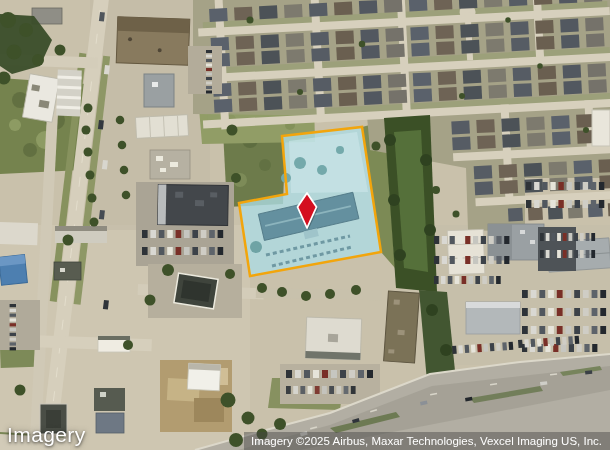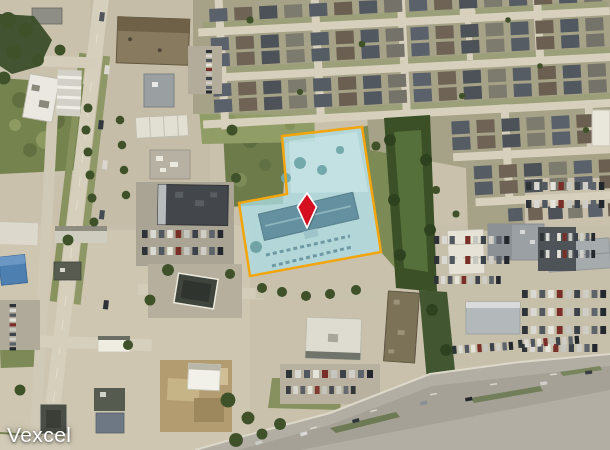--- a/index.html
+++ b/index.html
@@ -387,14 +387,17 @@
     </g>
     <polygon points="282,136 362,127 381,252 250,276 239,203 287,194" fill="none" stroke="#F2A50C" stroke-width="2.5" stroke-linejoin="miter"></polygon>
   </g>
 
   <g>
     <polygon points="308.5,195 318,208.5 308.5,229.5 299,208.5" fill="rgba(0,0,0,0.25)"></polygon>
     <polygon points="307,193 316.5,207 307,228 297.5,207" fill="#D40F20" stroke="#FFFFFF" stroke-width="1.8" stroke-linejoin="round"></polygon>
   </g>
 </svg>
 
-<div class="google-logo">Vexcel</div>
+<div class="google-logo">Imagery</div>
+<div class="attribution">
+  <span>Imagery ©2025 Airbus, Maxar Technologies, Vexcel Imaging US, Inc.</span>
 </div>
+</div>
 
 </body></html>

